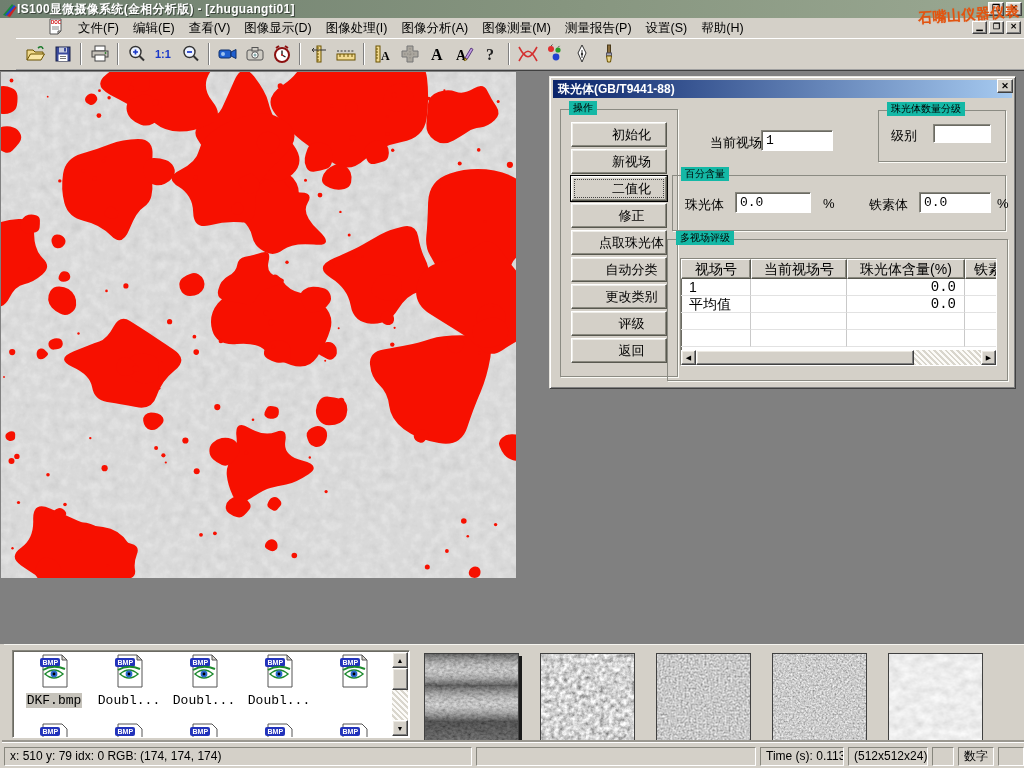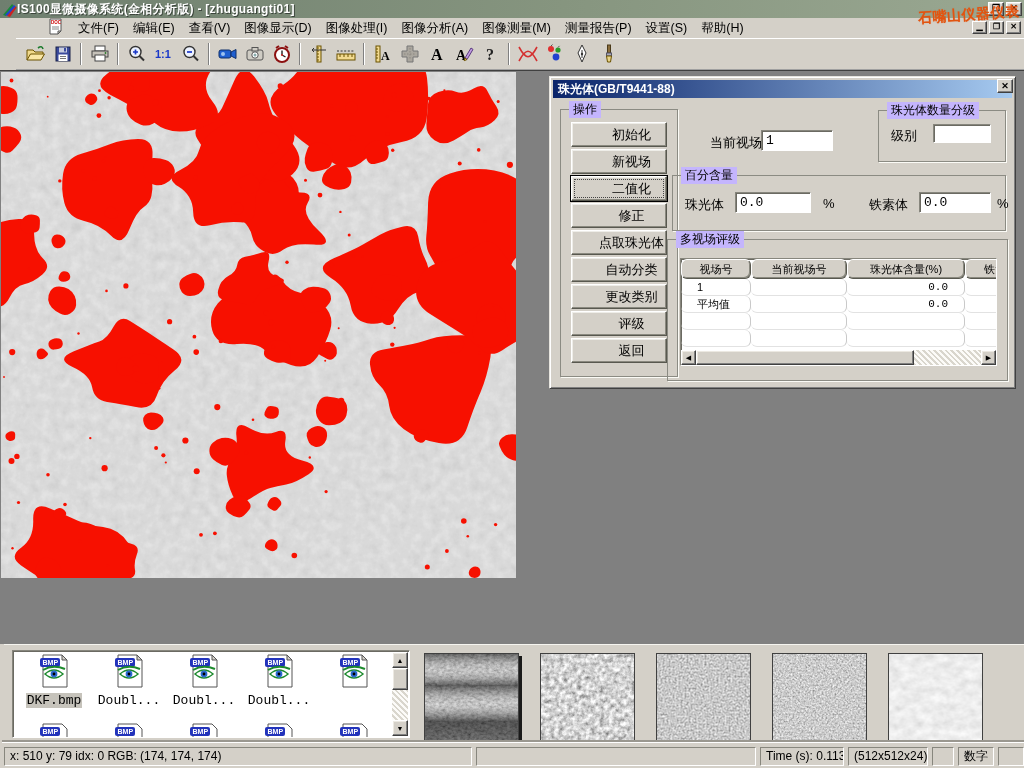--- a/index.html
+++ b/index.html
@@ -46,43 +46,43 @@
     border:1px solid; border-color:#e6e4de #404040 #404040 #e6e4de;
     box-shadow:inset 1px 1px 0 #fff, inset -1px -1px 0 #808080; z-index:20; }
   .dlg-title { position:absolute; left:3px; top:3px; right:3px; height:18px;
     background:linear-gradient(90deg,#0a246a,#a6caf0); color:#fff; font-weight:bold; font-size:12px;
     display:flex; align-items:center; padding-left:5px; }
   .dlg-close { position:absolute; right:2px; top:2px; width:16px; height:14px; background:#d4d0c8;
     border:1px solid; border-color:#fff #404040 #404040 #fff; box-shadow:inset -1px -1px 0 #808080;
     font-size:9px; line-height:12px; text-align:center; font-weight:bold; color:#000; }
 
   .grp { position:absolute; border:1px solid #8b8b83; box-shadow:1px 1px 0 #fbfbf6; }
-  .grp-label { position:absolute; top:-9px; left:8px; background:#c4b5fd; padding:0 4px; font-size:12px; white-space:nowrap; }
+  .grp-label { position:absolute; top:-9px; left:8px; background:#14b8a6; padding:0 4px; font-size:10px; white-space:nowrap; }
 
   .b3 { background:#d4d0c8; border:1px solid; border-color:#fff #58584f #58584f #fff;
     box-shadow:inset -1px -1px 0 #8a897f, inset 1px 1px 0 #eeede8;
     font-size:13px; display:flex; align-items:center; justify-content:center; white-space:nowrap;
     font-family:"Liberation Sans", sans-serif; }
   .b3.focused { box-shadow:0 0 0 1px #000, inset -1px -1px 0 #8a897f, inset 1px 1px 0 #eeede8;
     outline:1px dotted #444; outline-offset:-4px;font-family:Liberation Serif, serif; }
 
   .inp { background:#fff; border:1px solid; border-color:#87867d #fff #fff #87867d;
     box-shadow:inset 1px 1px 0 #6b6a62; font:13px "Liberation Mono", monospace; padding:2px 4px;
     position:absolute; white-space:nowrap; overflow:hidden; }
 
   .ops-stack { position:absolute; left:11px; top:46px; width:96px; display:flex; flex-direction:column; gap:2px; }
   .ops-stack .b3 { height:25px;padding-left:25px; }
 
   
   .mtable { position:absolute; background:#fff; border:1px solid; border-color:#87867d #fff #fff #87867d;
     box-shadow:inset 1px 1px 0 #6b6a62; overflow:hidden; }
   .trow { display:flex; height:17px; }
   .trow.hdr { height:20px; }
-  .tc { flex:none; border-right:1px solid #c9c9c9; border-bottom:1px solid #e2e2e2; font-size:11px;
-    padding:0 16px; overflow:hidden; white-space:nowrap; line-height:17px;border-radius:6px; }
+  .tc { flex:none; border-right:1px solid #c9c9c9; border-bottom:1px solid #e2e2e2; font-size:14px;
+    padding:0 8px; overflow:hidden; white-space:nowrap; line-height:17px; }
   .hdr .tc { background:#d4d0c8; border:1px solid; border-color:#fff #58584f #58584f #fff;
     box-shadow:inset -1px -1px 0 #8a897f; text-align:center; line-height:18px; }
   .c1{width:70px;} .c2{width:96px;} .c3{width:118px; text-align:right; font-family:"Liberation Mono",monospace;}
   .c4{width:110px;}
   .hdr .c3 { font-family:"Liberation Sans",sans-serif; }
 
   .hscroll { position:absolute; height:15px; display:flex; }
   .sb { flex:none; width:15px; height:15px; background:#d4d0c8; border:1px solid; border-color:#fff #404040 #404040 #fff;
     box-shadow:inset -1px -1px 0 #808080, inset 1px 1px 0 #ece9e2; display:flex; align-items:center;
     justify-content:center; font-size:7px; color:#000; }

